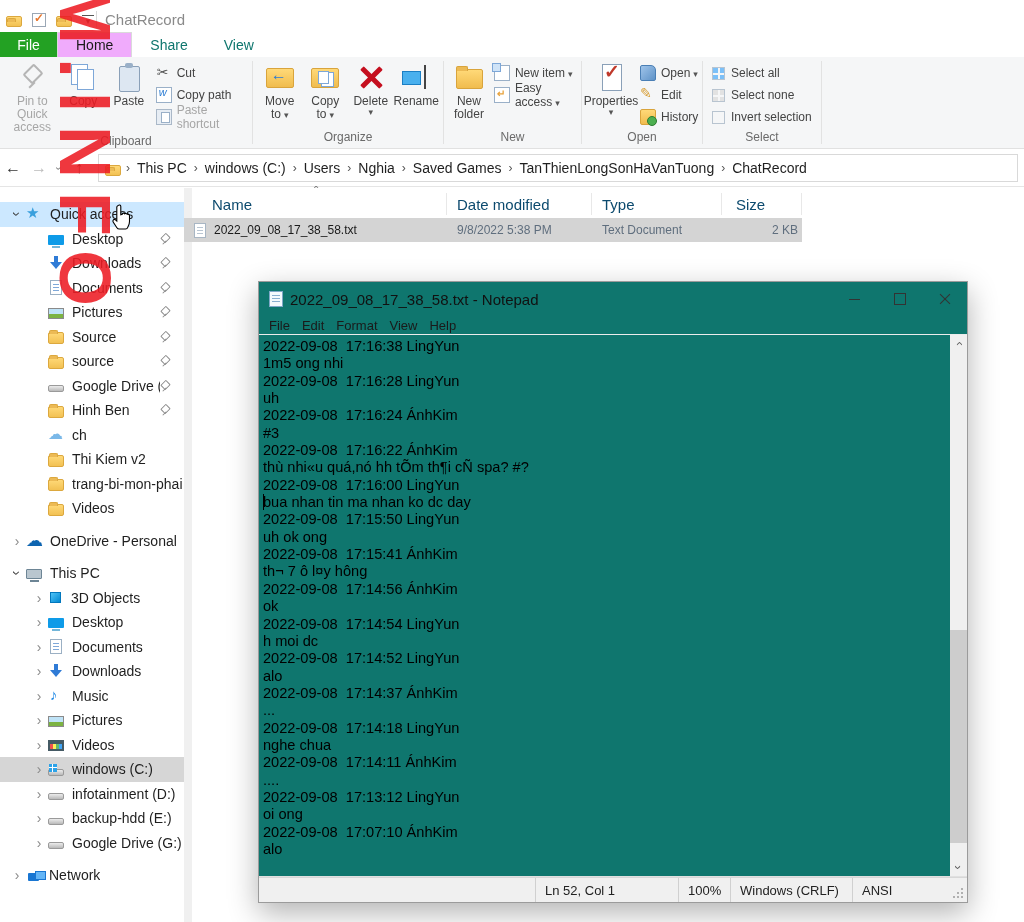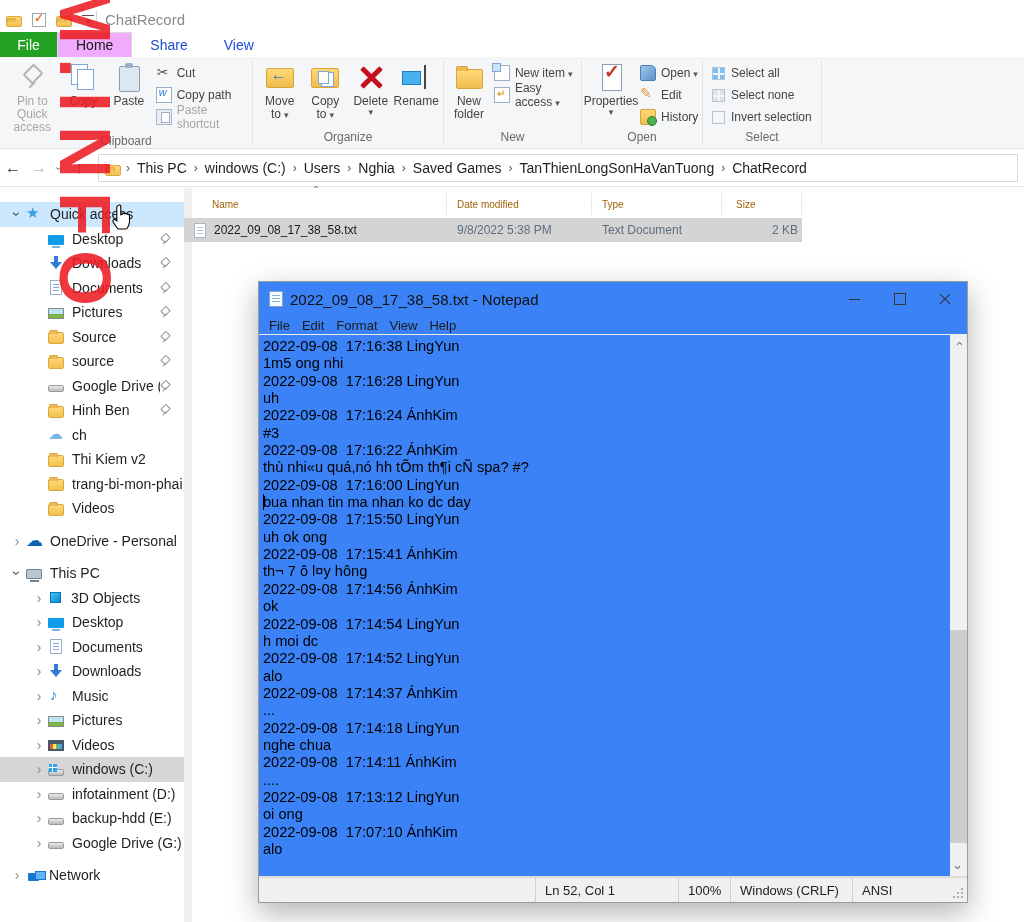--- a/index.html
+++ b/index.html
@@ -21,21 +21,21 @@
   .qat-check { width:14px; height:14px; margin-top:2px; background:#fff; border:1px solid #9aa7b5; position:relative; }
   .qat-check::after { content:"✓"; position:absolute; left:1px; top:-3px; color:#e8772e; font-weight:bold; font-size:12px; }
   .qat-drop { width:12px; margin-top:3px; color:#555; font-size:9px; text-align:center; border-top:1px solid #555; }
   .qat-drop::after { content:"▾"; }
   .qat-sep { width:1px; height:16px; background:#d8d8d8; margin:0 8px 0 2px; }
   .ex-title { color:#8a8a8a; font-size:15px; }
 
   
   .ex-tabrow { position:absolute; left:0; top:32px; height:25px; width:100%; background:#fff; display:flex; align-items:stretch; }
   .file-btn { width:57px; background:#23a123; color:#fff; font-size:14px; display:flex; align-items:center; justify-content:center; }
-  .tab { padding:0 18px; font-size:14px; color:#1d4ed8; display:flex; align-items:center; }
+  .tab { padding:0 18px; font-size:14px; color:#0f766e; display:flex; align-items:center; }
   .tab.active { background:#f0abfc; border:1px solid #dadada; border-bottom:none; color:#1a1a1a; }
 
   
   .ribbon { position:absolute; left:0; top:57px; height:92px; width:100%; background:#f5f6f7; border-bottom:1px solid #e1e1e1; display:flex; }
   .rgroup { display:flex; flex-direction:column; }
   .rgroup-body { flex:1; display:flex; align-items:flex-start; padding:3px 4px 0 4px; }
   .rgroup-label { text-align:center; font-size:12px; color:#6a6a6a; padding-bottom:4px; }
   .rsep { width:1px; background:#e2e2e2; margin:4px 0; }
   .rb-big { display:flex; flex-direction:column; align-items:center; width:50px; font-size:12px; color:#444; text-align:center; line-height:13px; padding-top:2px; }
   .rb-big.wide { width:62px; }
@@ -142,21 +142,21 @@
   .ic-music::after { content:"♪"; position:absolute; left:2px; top:-2px; color:#1e88e5; font-size:15px; }
   .ic-video { background:#455a64; height:11px; margin-top:2px; }
   .ic-video::after { content:""; position:absolute; left:2px; right:2px; top:4px; height:5px; background:linear-gradient(90deg,#ef5350 0 25%,#ffee58 0 50%,#66bb6a 0 75%,#42a5f5 0); }
   .ic-network { background:#1976d2; height:8px; width:11px; margin:3px 2px 0 2px; border-radius:1px; }
   .ic-network::after { content:""; position:absolute; left:7px; top:-2px; width:9px; height:7px; background:#64b5f6; border:1px solid #1976d2; }
   .ic-file { background:#fff; border:1px solid #a8b6c4; height:15px; width:12px; margin:0 2px; }
   .ic-file::after { content:""; position:absolute; left:2px; right:2px; top:3px; height:9px; background:repeating-linear-gradient(#b9c6d3 0 1px,transparent 1px 3px); }
 
   
   .filelist { flex:1; position:relative; padding-top:0; }
-  .fl-header { display:flex; height:28px; align-items:center; font-size:10px; color:#a16207; position:relative; margin-top:2px; }
+  .fl-header { display:flex; height:28px; align-items:center; font-size:15px; color:#0c4a6e; position:relative; margin-top:2px; }
   .fl-h { padding-left:10px; border-right:1px solid #e8e8e8; height:22px; display:flex; align-items:center; position:relative; }
   .fl-h.c0 { width:263px; padding-left:28px; }
   .fl-h.c1 { width:145px; }
   .fl-h.c2 { width:130px; }
   .fl-h.c3 { width:80px; justify-content:flex-start; padding-left:14px; }
   .sort-caret { position:absolute; left:130px; top:-9px; color:#777; font-size:13px; }
   .sort-caret::after { content:"ˆ"; }
   .frow { display:flex; height:24px; align-items:center; font-size:12px; color:#1a1a1a; width:618px; }
   .frow.selected { background:#d4d4d4; }
   .f-name { width:263px; display:flex; align-items:center; gap:6px; padding-left:8px; }
@@ -165,21 +165,21 @@
   .f-size { width:80px; color:#5f6e7e; text-align:right; padding-right:4px; }
 
   
   .watermark { position:absolute; left:126px; top:-16px; transform:rotate(90deg); transform-origin:top left;
                font-size:72px; font-weight:bold; letter-spacing:14px; color:#ed1c24; opacity:.88; z-index:60; white-space:nowrap; }
 
   
   .hand-cursor { position:absolute; left:110px; top:204px; z-index:65; }
 
   
-  .notepad { position:absolute; left:258px; top:281px; width:710px; height:622px; background:#3b82f6;
+  .notepad { position:absolute; left:258px; top:281px; width:710px; height:622px; background:#0f766e;
              border:1px solid #9b9b9b; box-shadow:0 10px 28px rgba(0,0,0,.30); z-index:40; }
   .np-titlebar { height:34px; display:flex; align-items:center; padding-left:10px; }
   .np-icon { width:14px; height:16px; background:#f4fafd; border:1px solid #7fa8c8; position:relative; margin-right:7px; flex:none; }
   .np-icon::after { content:""; position:absolute; left:2px; right:2px; top:3px; height:9px; background:repeating-linear-gradient(#89b0d0 0 1px,transparent 1px 3px); }
   .np-title { font-size:15px; color:#111; flex:1; }
   .np-ctrls { display:flex; height:100%; }
   .np-btn { width:45px; height:100%; display:flex; align-items:center; justify-content:center; position:relative; }
   .np-min::after { content:""; width:11px; height:1px; background:#333; }
   .np-max::after { content:""; width:10px; height:10px; border:1px solid #333; }
   .np-close::before,.np-close::after { content:""; position:absolute; width:14px; height:1px; background:#333; top:50%; left:50%; }

